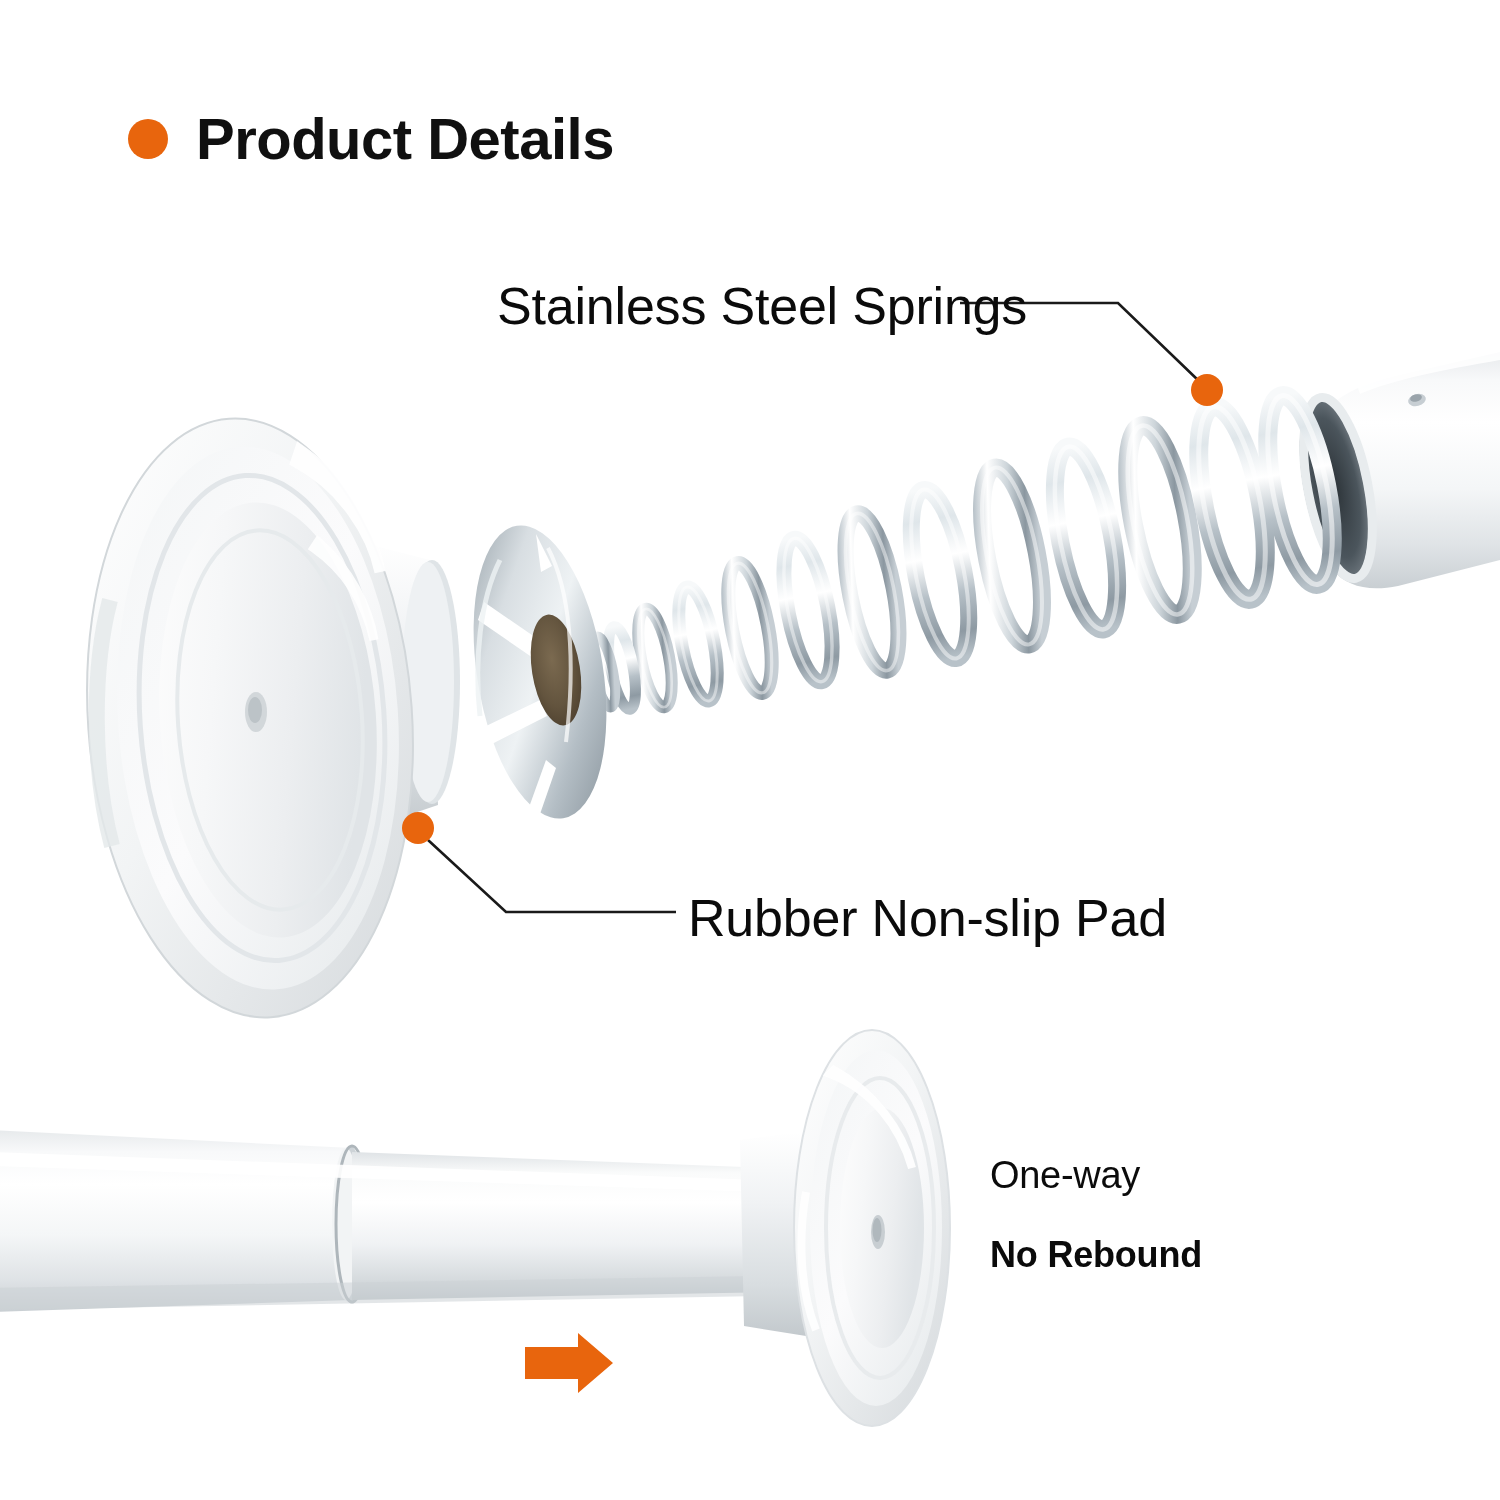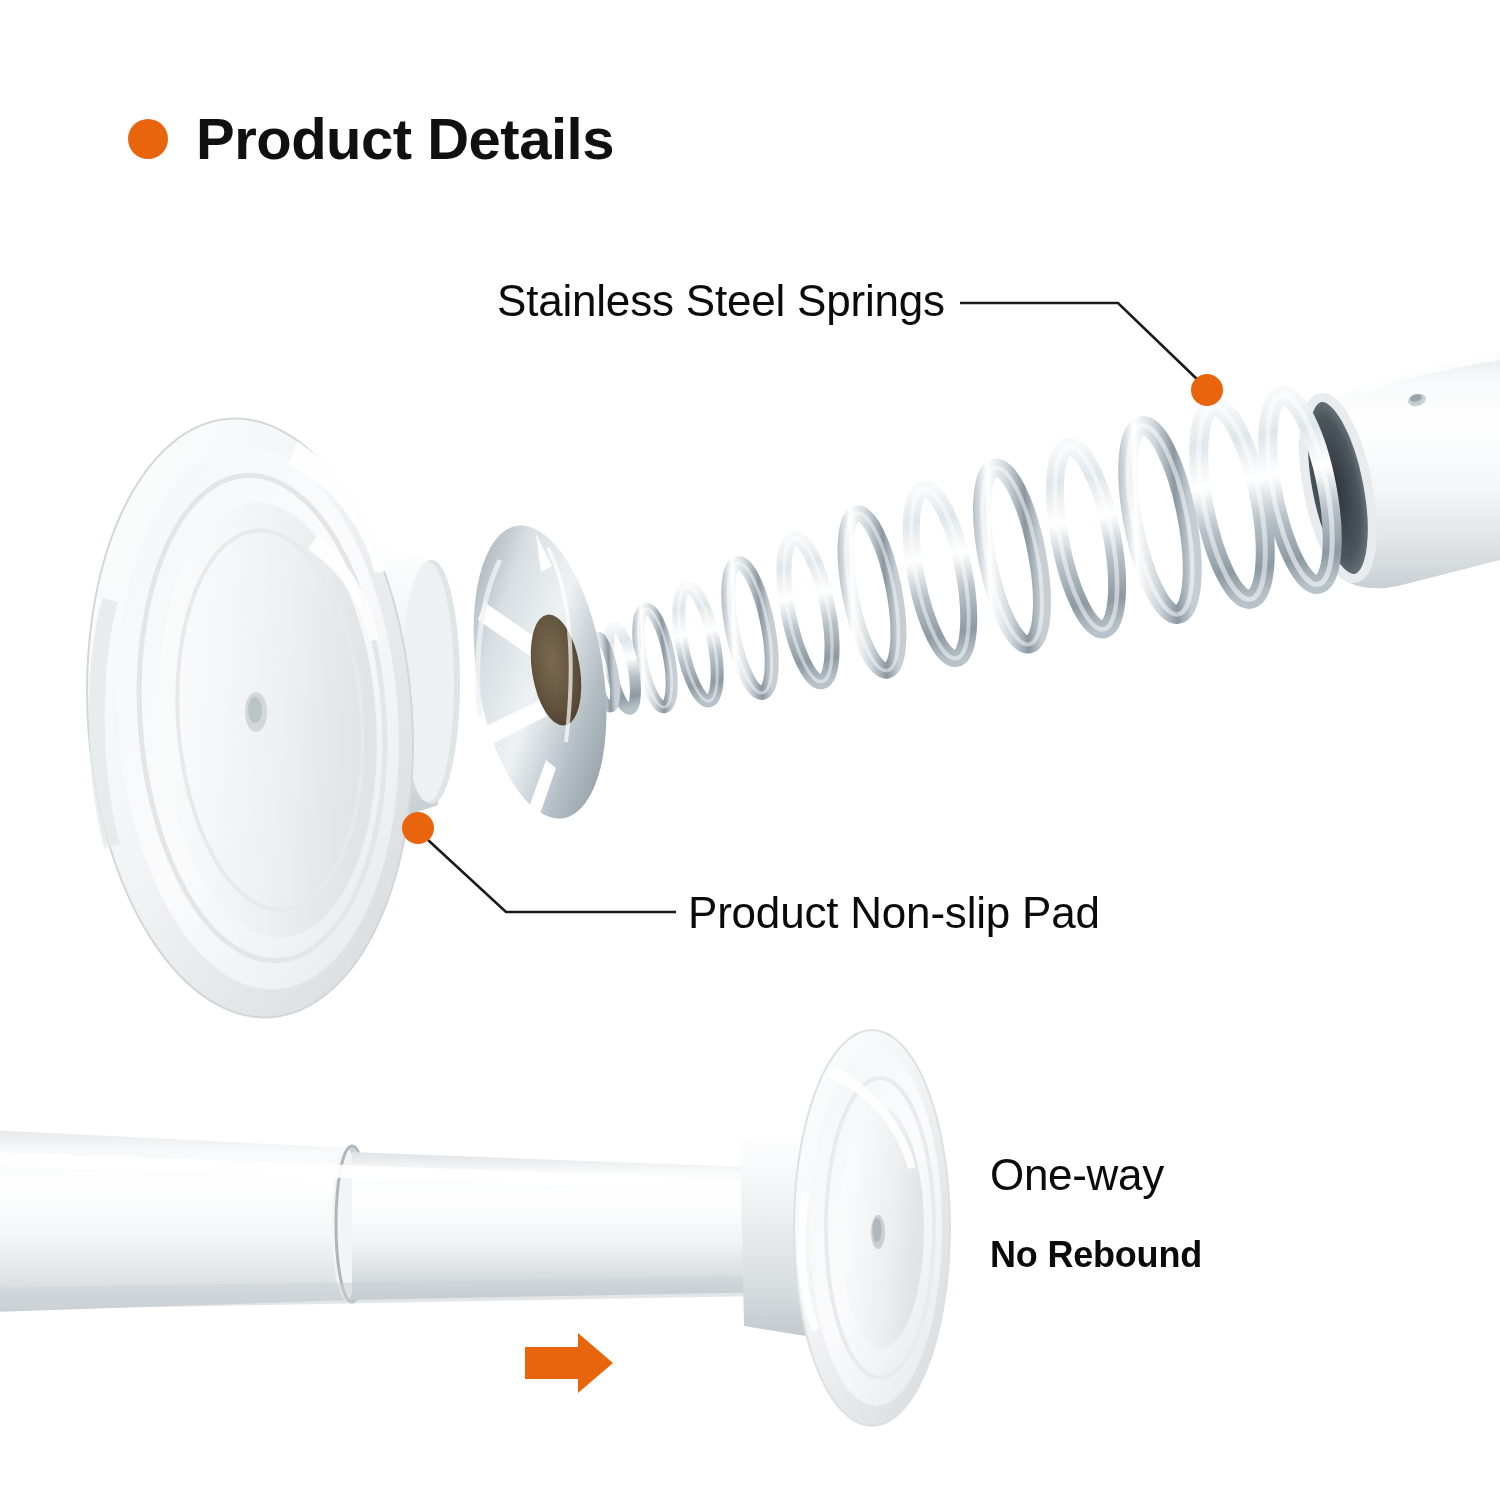--- a/index.html
+++ b/index.html
@@ -39,37 +39,37 @@
     font-weight: 700;
     letter-spacing: -0.5px;
     line-height: 1;
     color: #101010;
     white-space: nowrap;
   }
 
   
   .callout-label {
     position: absolute;
-    font-size: 44px;
+    font-size: 52px;
     font-weight: 400;
     color: #0b0b0b;
     white-space: nowrap;
     letter-spacing: -0.2px;
   }
   #label-springs { left: 497px; top: 276px; }
   #label-pad     { left: 688px; top: 888px; }
 
   #feature-text {
     position: absolute;
     left: 990px;
     top: 1152px;
     width: 470px;
   }
   #feature-line1, #feature-line2 {
-    font-size: 44px;
+    font-size: 38px;
     line-height: 46px;
     font-weight: 400;
     color: #0b0b0b;
     letter-spacing: -0.3px;
     white-space: nowrap;
   }
   #feature-strong {
     margin-top: 36px;
     font-size: 36px;
     font-weight: 700;
@@ -316,20 +316,20 @@
     </g>
   </svg>
 
   <div id="header">
     <div id="header-bullet"></div>
     <div id="header-title">Product Details</div>
   </div>
 
   <div class="callout-label" id="label-springs">Stainless Steel Springs</div>
 
-  <div class="callout-label" id="label-pad">Product Non-slip Pad</div>
+  <div class="callout-label" id="label-pad">Rubber Non-slip Pad</div>
 
   <div id="feature-text">
     <div id="feature-line1">One-way</div>
     <div id="feature-strong">No Rebound</div>
   </div>
 
 </div>
 
 </body></html>

